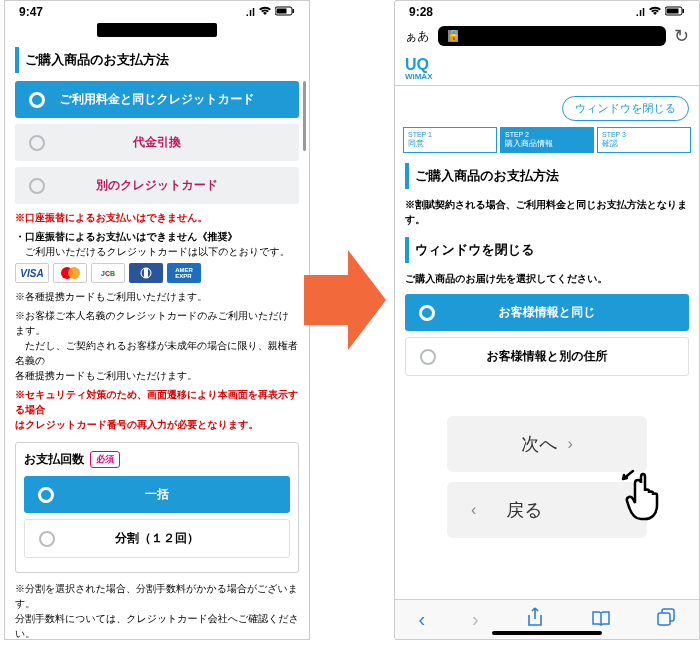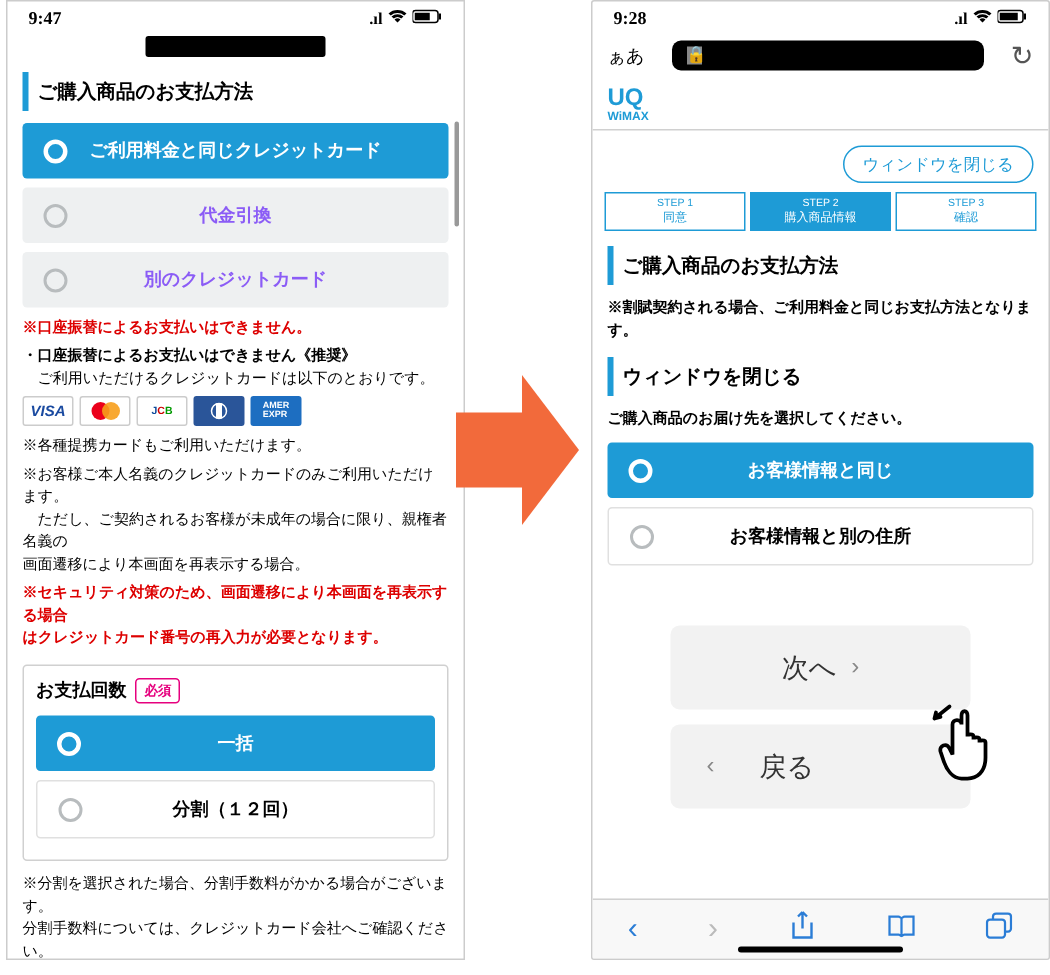--- a/index.html
+++ b/index.html
@@ -1,50 +1,50 @@
 <!DOCTYPE html>
 <html><head>
 <meta charset="utf-8">
 <style>
   * { box-sizing: border-box; margin: 0; padding: 0; }
   body { font-family: -apple-system, "Hiragino Sans", sans-serif; background: #fff; width: 700px; height: 650px; position: relative; overflow: hidden; }
   .phones { display: flex; gap: 0; align-items: flex-start; }
   .phone { width: 310px; height: 640px; border: 1px solid #ccc; background: #fff; position: relative; overflow: hidden; }
-  .statusbar { display: flex; justify-content: space-between; align-items: center; padding: 4px 14px 2px; font-size: 12px; font-weight: 600; font-family: Liberation Serif, serif; }
+  .statusbar { display: flex; justify-content: space-between; align-items: center; padding: 4px 14px 2px; font-size: 12px; font-weight: 600; }
   .sb-right { display: flex; gap: 3px; align-items: center; font-size: 11px; }
   .blackbox { background: #000; height: 14px; border-radius: 2px; margin: 2px auto; }
   .content { padding: 0 10px; font-size: 11px; }
   .sect-head { border-left: 4px solid #1e9bd6; padding: 4px 6px; font-weight: 700; font-size: 13px; margin: 10px 0 8px; }
   .radio-row { display: flex; align-items: center; border-radius: 3px; padding: 10px 2px; margin-bottom: 6px; font-size: 12px; font-weight: 600; justify-content: center; position: relative; }
   .radio-row .circ { position: absolute; left: 14px; width: 16px; height: 16px; border-radius: 50%; }
   .sel { background: #1e9bd6; color: #fff; }
   .sel .circ { border: 3px solid #fff; }
-  .unsel { background: #eef0f1; color: #8b5cf6; }
+  .unsel { background: #eef0f1; color: #be185d; }
   .unsel .circ { border: 2px solid #b8bcbe; }
   .unsel2 { background: #fff; border: 1px solid #e0e0e0; }
   .red { color: #d00; font-weight: 700; }
   .small { font-size: 10px; line-height: 1.5; margin: 4px 0; }
   .cclogos { display: flex; gap: 4px; margin: 4px 0 6px; align-items: center; }
   .logo { width: 34px; height: 20px; border: 1px solid #ccc; display: flex; align-items: center; justify-content: center; font-size: 7px; font-weight: 700; border-radius: 2px; }
   .paybox { border: 1px solid #d0d0d0; border-radius: 3px; padding: 8px; margin-top: 10px; }
   .paybox-h { display: flex; align-items: center; gap: 6px; font-size: 12px; font-weight: 600; margin-bottom: 8px; }
   .badge { border: 1px solid #e6007e; color: #e6007e; font-size: 9px; padding: 1px 5px; border-radius: 3px; }
   .scrollline { position: absolute; right: 3px; top: 80px; width: 3px; height: 70px; background: #999; border-radius: 2px; }
   
-  .urlbar { display: flex; align-items: center; gap: 18px; padding: 4px 10px 6px; font-size: 13px; }
+  .urlbar { display: flex; align-items: center; gap: 8px; padding: 4px 10px 6px; font-size: 13px; }
   .urlfield { flex: 1; background: #000; height: 20px; border-radius: 6px; position: relative; }
   .urlfield::before { content: ""; position: absolute; left: 10px; top: 4px; width: 10px; height: 12px; background:
     linear-gradient(#888,#888); -webkit-mask: none; }
   .lock { position:absolute; left:10px; top:3px; color:#888; font-size:11px; }
   .uqlogo { color: #1e9bd6; font-weight: 800; font-size: 16px; padding: 4px 10px 0; line-height: 1; }
   .uqlogo small { font-size: 8px; font-weight: 700; display:block; }
   .divider { border-top: 1px solid #d0d0d0; margin: 4px 0; }
   .closewin { float: right; border: 1px solid #1e9bd6; color: #1e9bd6; border-radius: 14px; padding: 4px 12px; font-size: 11px; margin: 6px 10px; }
   .steps { display: flex; gap: 3px; padding: 0 8px; margin: 6px 0 10px; clear: both; }
-  .step { flex: 1; border: 1px solid #1e9bd6; color: #1e9bd6; font-size: 8px; text-align: center; padding: 3px 18px; position: relative; }
+  .step { flex: 1; border: 1px solid #1e9bd6; color: #1e9bd6; font-size: 8px; text-align: left; padding: 3px 4px; position: relative; }
   .step.active { background: #1e9bd6; color: #fff; }
   .step .t { font-size: 7px; }
   .bigbtn { background: #f2f2f2; border-radius: 6px; padding: 16px 40px; font-size: 18px; text-align: center; margin: 10px auto 6px; width: 200px; display: flex; align-items: center; justify-content: center; gap: 10px; color: #333; }
   .bigbtn .chev { font-size: 16px; color: #888; }
   .safari-bar { position: absolute; bottom: 0; left: 0; right: 0; height: 40px; border-top: 1px solid #d0d0d0; display: flex; justify-content: space-around; align-items: center; color: #2b7dd6; font-size: 20px; background:#f8f8f8; }
   .safari-bar span:nth-child(2){ color:#bbb; }
   .homebar { position:absolute; bottom:4px; left:50%; transform:translateX(-50%); width:110px; height:4px; background:#000; border-radius:3px; }
   
   .arrow { position: absolute; left: 304px; top: 250px; width: 80px; height: 100px; }
   .arrow-body { position:absolute; left:0; top:25px; width:45px; height:50px; background:#f26a3b; }
@@ -111,21 +111,21 @@
         <div class="logo" style="background:#2a5599;color:#fff;border:none">
             <svg width="12" height="12">
               <circle cx="6" cy="6" r="5" fill="#fff"></circle>
               <circle cx="6" cy="6" r="5" fill="#2a5599" stroke="#fff"></circle>
               <rect x="4" y="1" width="4" height="10" fill="#fff"></rect>
             </svg>
           </div>
         <div class="logo" style="background:#1d6ec1;color:#fff;border:none;font-size:6px;line-height:1">AMER<br>EXPR</div>
       </div>
       <div class="small">※各種提携カードもご利用いただけます。</div>
-      <div class="small"><span>※お客様ご本人名義のクレジットカードのみご利用いただけます。</span><br><span>　ただし、ご契約されるお客様が未成年の場合に限り、親権者名義の</span><br><span>画面遷移により本画面を再表示する場合。</span></div>
+      <div class="small"><span>※お客様ご本人名義のクレジットカードのみご利用いただけます。</span><br><span>　ただし、ご契約されるお客様が未成年の場合に限り、親権者名義の</span><br><span>各種提携カードもご利用いただけます。</span></div>
       <div class="small red"><span>※セキュリティ対策のため、画面遷移により本画面を再表示する場合</span><br><span>はクレジットカード番号の再入力が必要となります。</span></div>
       <div class="paybox">
         <div class="paybox-h">
             <span>お支払回数</span>
             <span class="badge">必須</span>
           </div>
         <div class="radio-row sel">
             <span class="circ"></span>
             <span>一括</span>
           </div>

